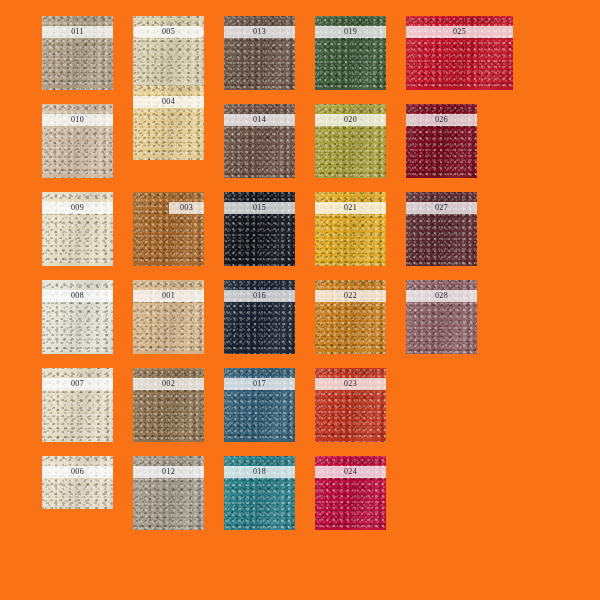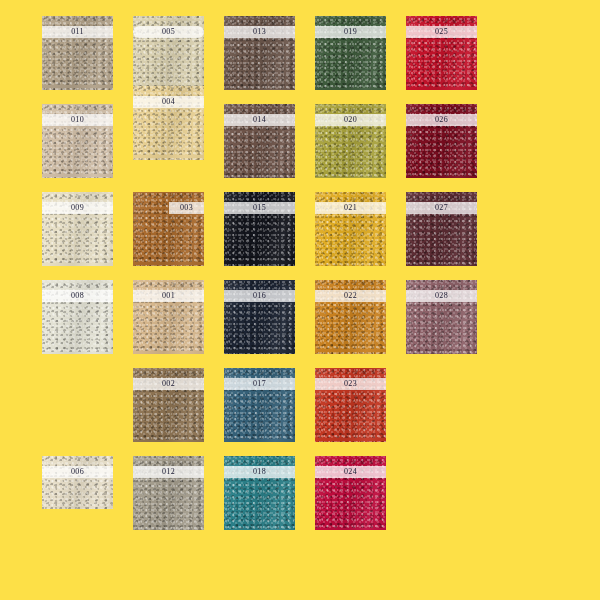--- a/index.html
+++ b/index.html
@@ -74,42 +74,42 @@
     font-family: "Liberation Serif", serif;
     color: #1a1a33;
     background: rgba(255,255,255,0.74);
     letter-spacing: 0.3px;
     white-space: nowrap;
   }
 </style>
 </head>
 <body>
 
-<div id="swatch-grid" style="background: #fde047;">
+<div id="swatch-grid" style="background: #f97316;">
     <div class="swatch" style="left: 42px; top: 16px; width: 71px; height: 74px;">
       <div class="swatch-texture" style="--sw: #b0a088; background-position: 0px 0px, 2px 3px, 4px 1px, 1px 5px, 3px 2px, 5px 4px, 2px 1px, 6px 3px;"></div>
       <div class="swatch-sheen"></div>
       <div class="swatch-label" style="background: rgba(255, 255, 255, 0.74); color: rgb(26, 26, 51);">011</div>
     </div>
     <div class="swatch" style="left: 133px; top: 16px; width: 71px; height: 74px;">
       <div class="swatch-texture" style="--sw: #d8cfae; background-position: 3px 5px, 5px 8px, 7px 6px, 4px 10px, 6px 7px, 8px 9px, 5px 6px, 9px 8px;"></div>
       <div class="swatch-sheen"></div>
       <div class="swatch-label" style="background: rgba(255, 255, 255, 0.74); color: rgb(26, 26, 51); border-radius: 6px;">005</div>
     </div>
     <div class="swatch" style="left: 224px; top: 16px; width: 71px; height: 74px;">
       <div class="swatch-texture" style="--sw: #6b564b; background-position: 6px 4px, 8px 7px, 10px 5px, 7px 9px, 9px 6px, 11px 8px, 8px 5px, 12px 7px;"></div>
       <div class="swatch-sheen"></div>
       <div class="swatch-label" style="background: rgba(255, 255, 255, 0.74); color: rgb(26, 26, 51);">013</div>
     </div>
     <div class="swatch" style="left: 315px; top: 16px; width: 71px; height: 74px;">
       <div class="swatch-texture" style="--sw: #3e5b3c; background-position: 2px 3px, 4px 6px, 6px 4px, 3px 8px, 5px 5px, 7px 7px, 4px 4px, 8px 6px;"></div>
       <div class="swatch-sheen"></div>
       <div class="swatch-label" style="background: rgba(255, 255, 255, 0.74); color: rgb(26, 26, 51);">019</div>
     </div>
-    <div class="swatch" style="left: 406px; top: 16px; width: 71px; height: 74px;">
+    <div class="swatch" style="left: 406px; top: 16px; width: 71px; height: 74px; padding-left: 36px;">
       <div class="swatch-texture" style="--sw: #c3122a; background-position: 5px 2px, 7px 5px, 9px 3px, 6px 7px, 8px 4px, 10px 6px, 7px 3px, 11px 5px;"></div>
       <div class="swatch-sheen"></div>
       <div class="swatch-label" style="background: rgba(255, 255, 255, 0.74); color: rgb(26, 26, 51);">025</div>
     </div>
     <div class="swatch" style="left: 42px; top: 104px; width: 71px; height: 74px;">
       <div class="swatch-texture" style="--sw: #cfbda6; background-position: 1px 1px, 3px 4px, 5px 2px, 2px 6px, 4px 3px, 6px 5px, 3px 2px, 7px 4px;"></div>
       <div class="swatch-sheen"></div>
       <div class="swatch-label" style="background: rgba(255, 255, 255, 0.74); color: rgb(26, 26, 51);">010</div>
     </div>
     <div class="swatch" style="left: 133px; top: 86px; width: 71px; height: 74px;">
@@ -175,20 +175,25 @@
     <div class="swatch" style="left: 315px; top: 280px; width: 71px; height: 74px;">
       <div class="swatch-texture" style="--sw: #c8801f; background-position: 5px 0px, 7px 3px, 9px 1px, 6px 5px, 8px 2px, 10px 4px, 7px 1px, 11px 3px;"></div>
       <div class="swatch-sheen"></div>
       <div class="swatch-label" style="background: rgba(255, 255, 255, 0.74); color: rgb(26, 26, 51);">022</div>
     </div>
     <div class="swatch" style="left: 406px; top: 280px; width: 71px; height: 74px;">
       <div class="swatch-texture" style="--sw: #8e6269; background-position: 1px 5px, 3px 8px, 5px 6px, 2px 10px, 4px 7px, 6px 9px, 3px 6px, 7px 8px;"></div>
       <div class="swatch-sheen"></div>
       <div class="swatch-label" style="background: rgba(255, 255, 255, 0.74); color: rgb(26, 26, 51);">028</div>
     </div>
+    <div class="swatch" style="left: 42px; top: 368px; width: 71px; height: 74px;">
+      <div class="swatch-texture" style="--sw: #e4dcc4; background-position: 4px 4px, 6px 7px, 8px 5px, 5px 9px, 7px 6px, 9px 8px, 6px 5px, 10px 7px;"></div>
+      <div class="swatch-sheen"></div>
+      <div class="swatch-label" style="background: rgba(255, 255, 255, 0.74); color: rgb(26, 26, 51);">007</div>
+    </div>
     <div class="swatch" style="left: 133px; top: 368px; width: 71px; height: 74px;">
       <div class="swatch-texture" style="--sw: #8d7352; background-position: 0px 3px, 2px 6px, 4px 4px, 1px 8px, 3px 5px, 5px 7px, 2px 4px, 6px 6px;"></div>
       <div class="swatch-sheen"></div>
       <div class="swatch-label" style="background: rgba(255, 255, 255, 0.74); color: rgb(26, 26, 51);">002</div>
     </div>
     <div class="swatch" style="left: 224px; top: 368px; width: 71px; height: 74px;">
       <div class="swatch-texture" style="--sw: #356179; background-position: 3px 2px, 5px 5px, 7px 3px, 4px 7px, 6px 4px, 8px 6px, 5px 3px, 9px 5px;"></div>
       <div class="swatch-sheen"></div>
       <div class="swatch-label" style="background: rgba(255, 255, 255, 0.74); color: rgb(26, 26, 51);">017</div>
     </div>

